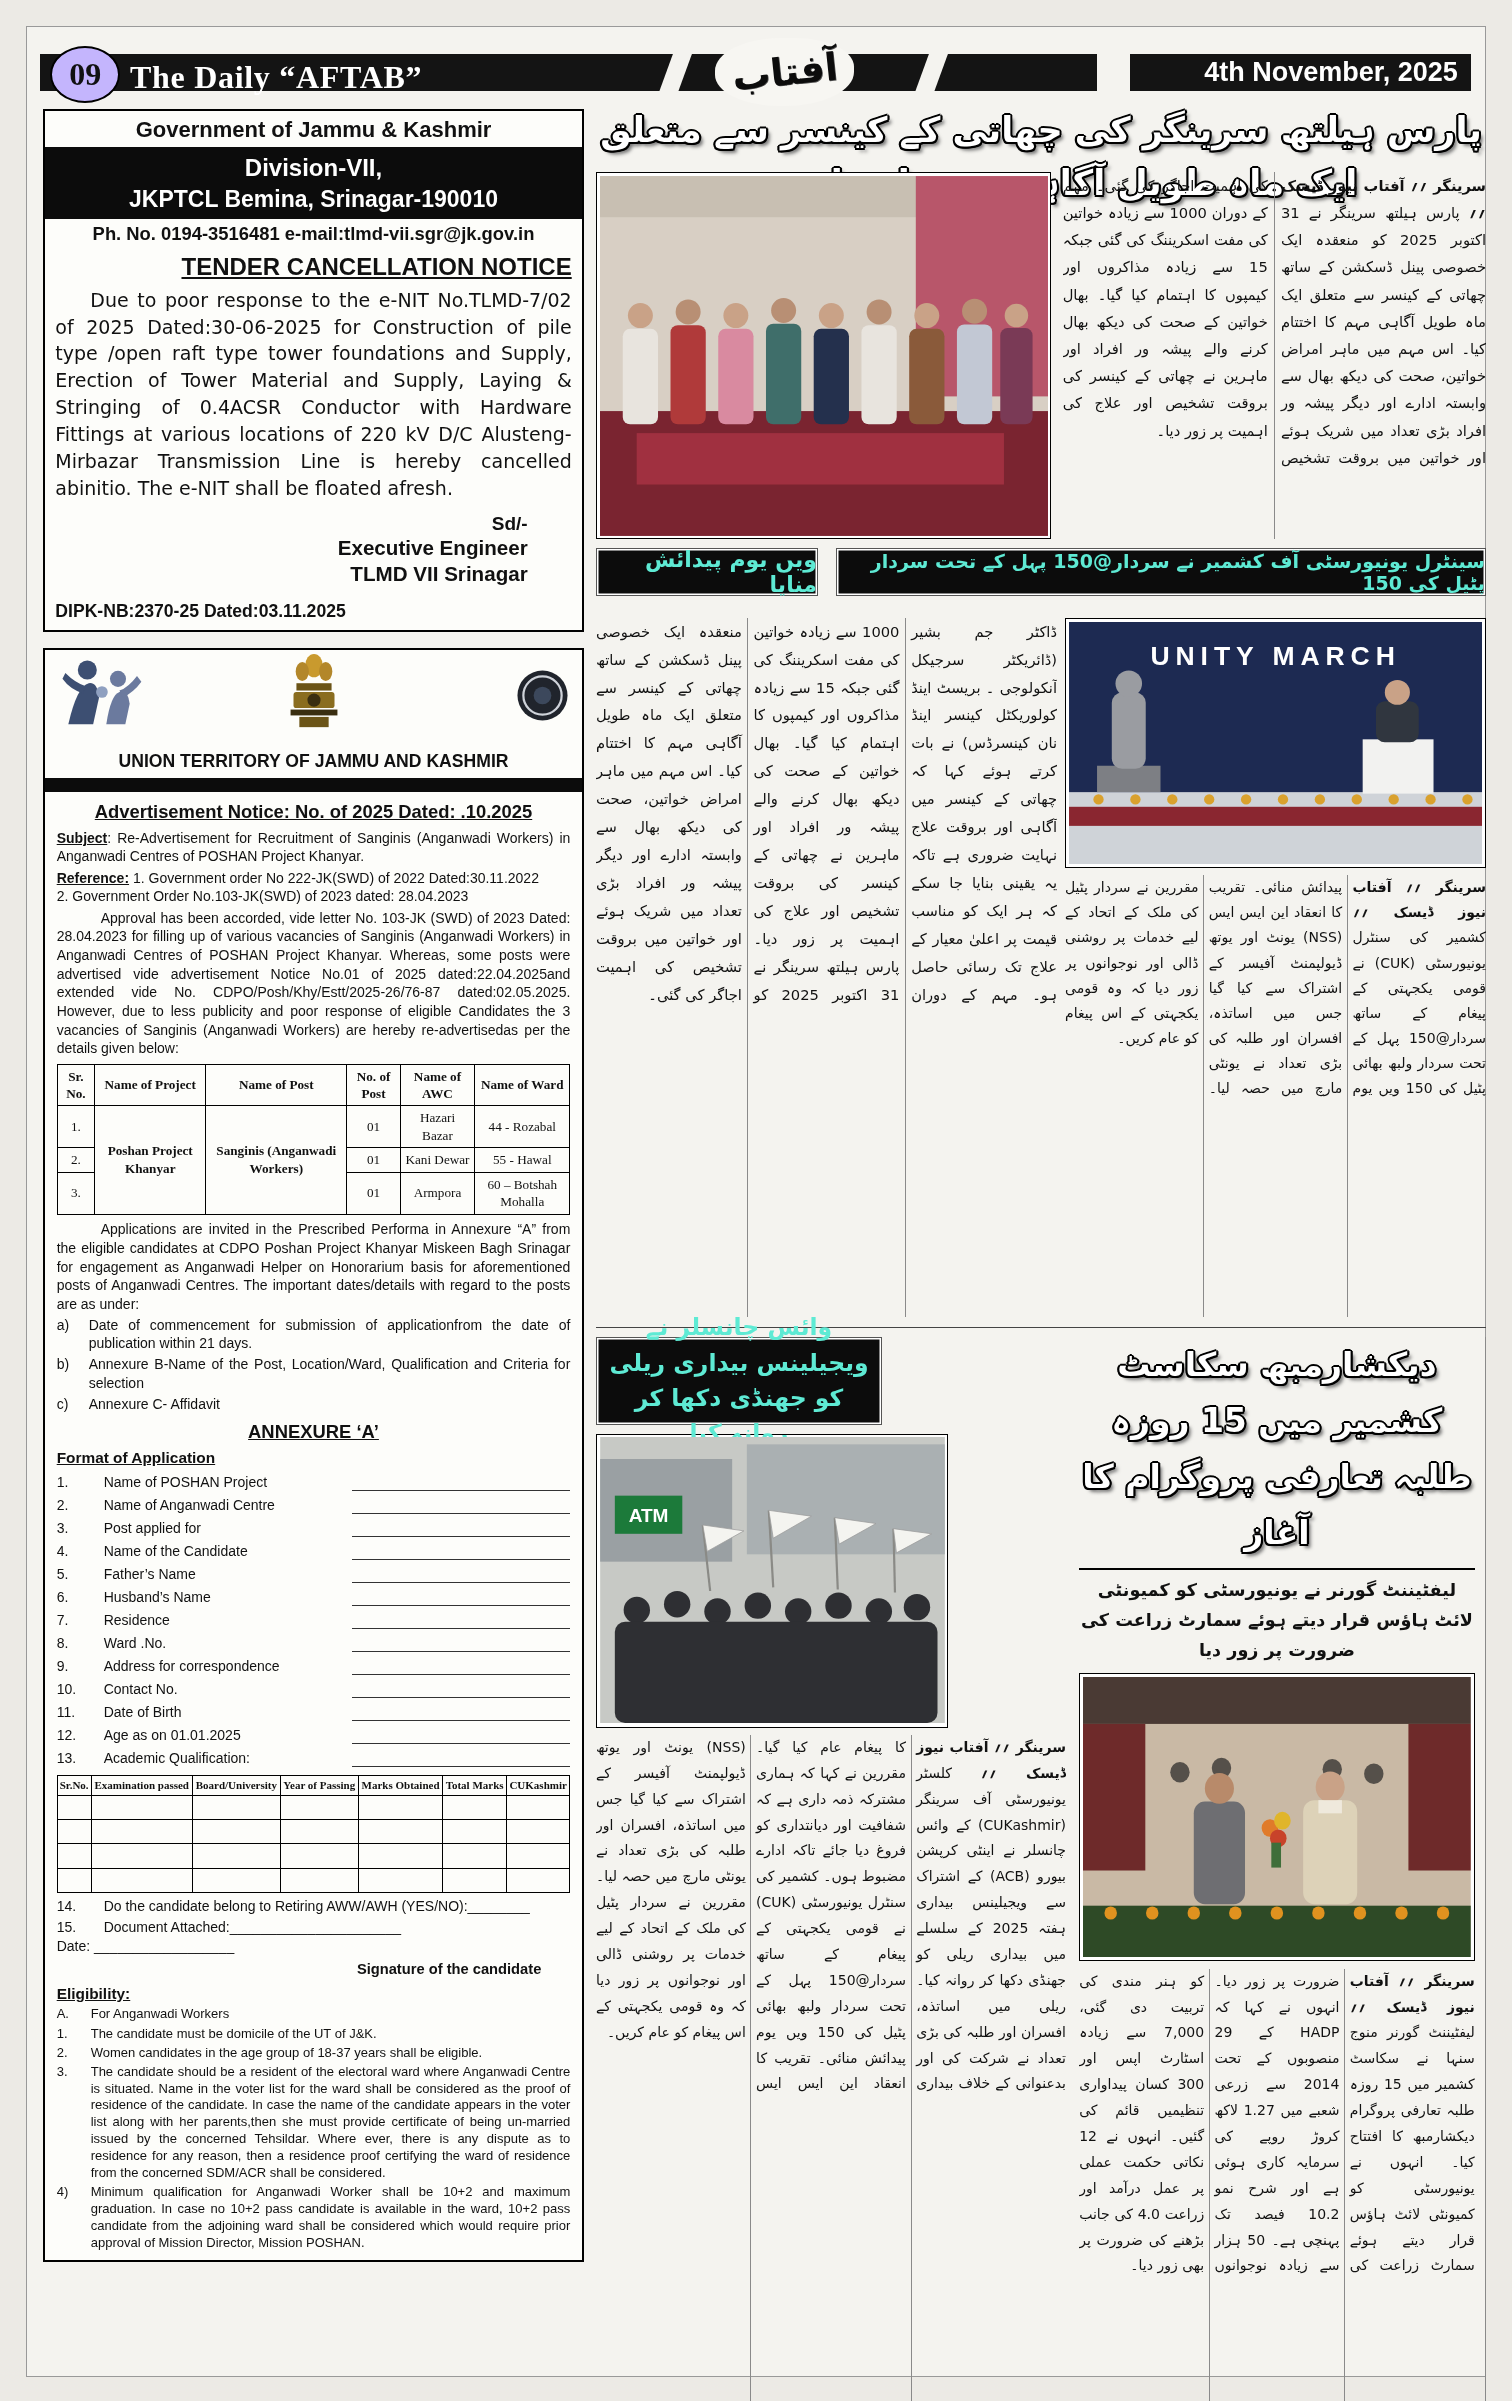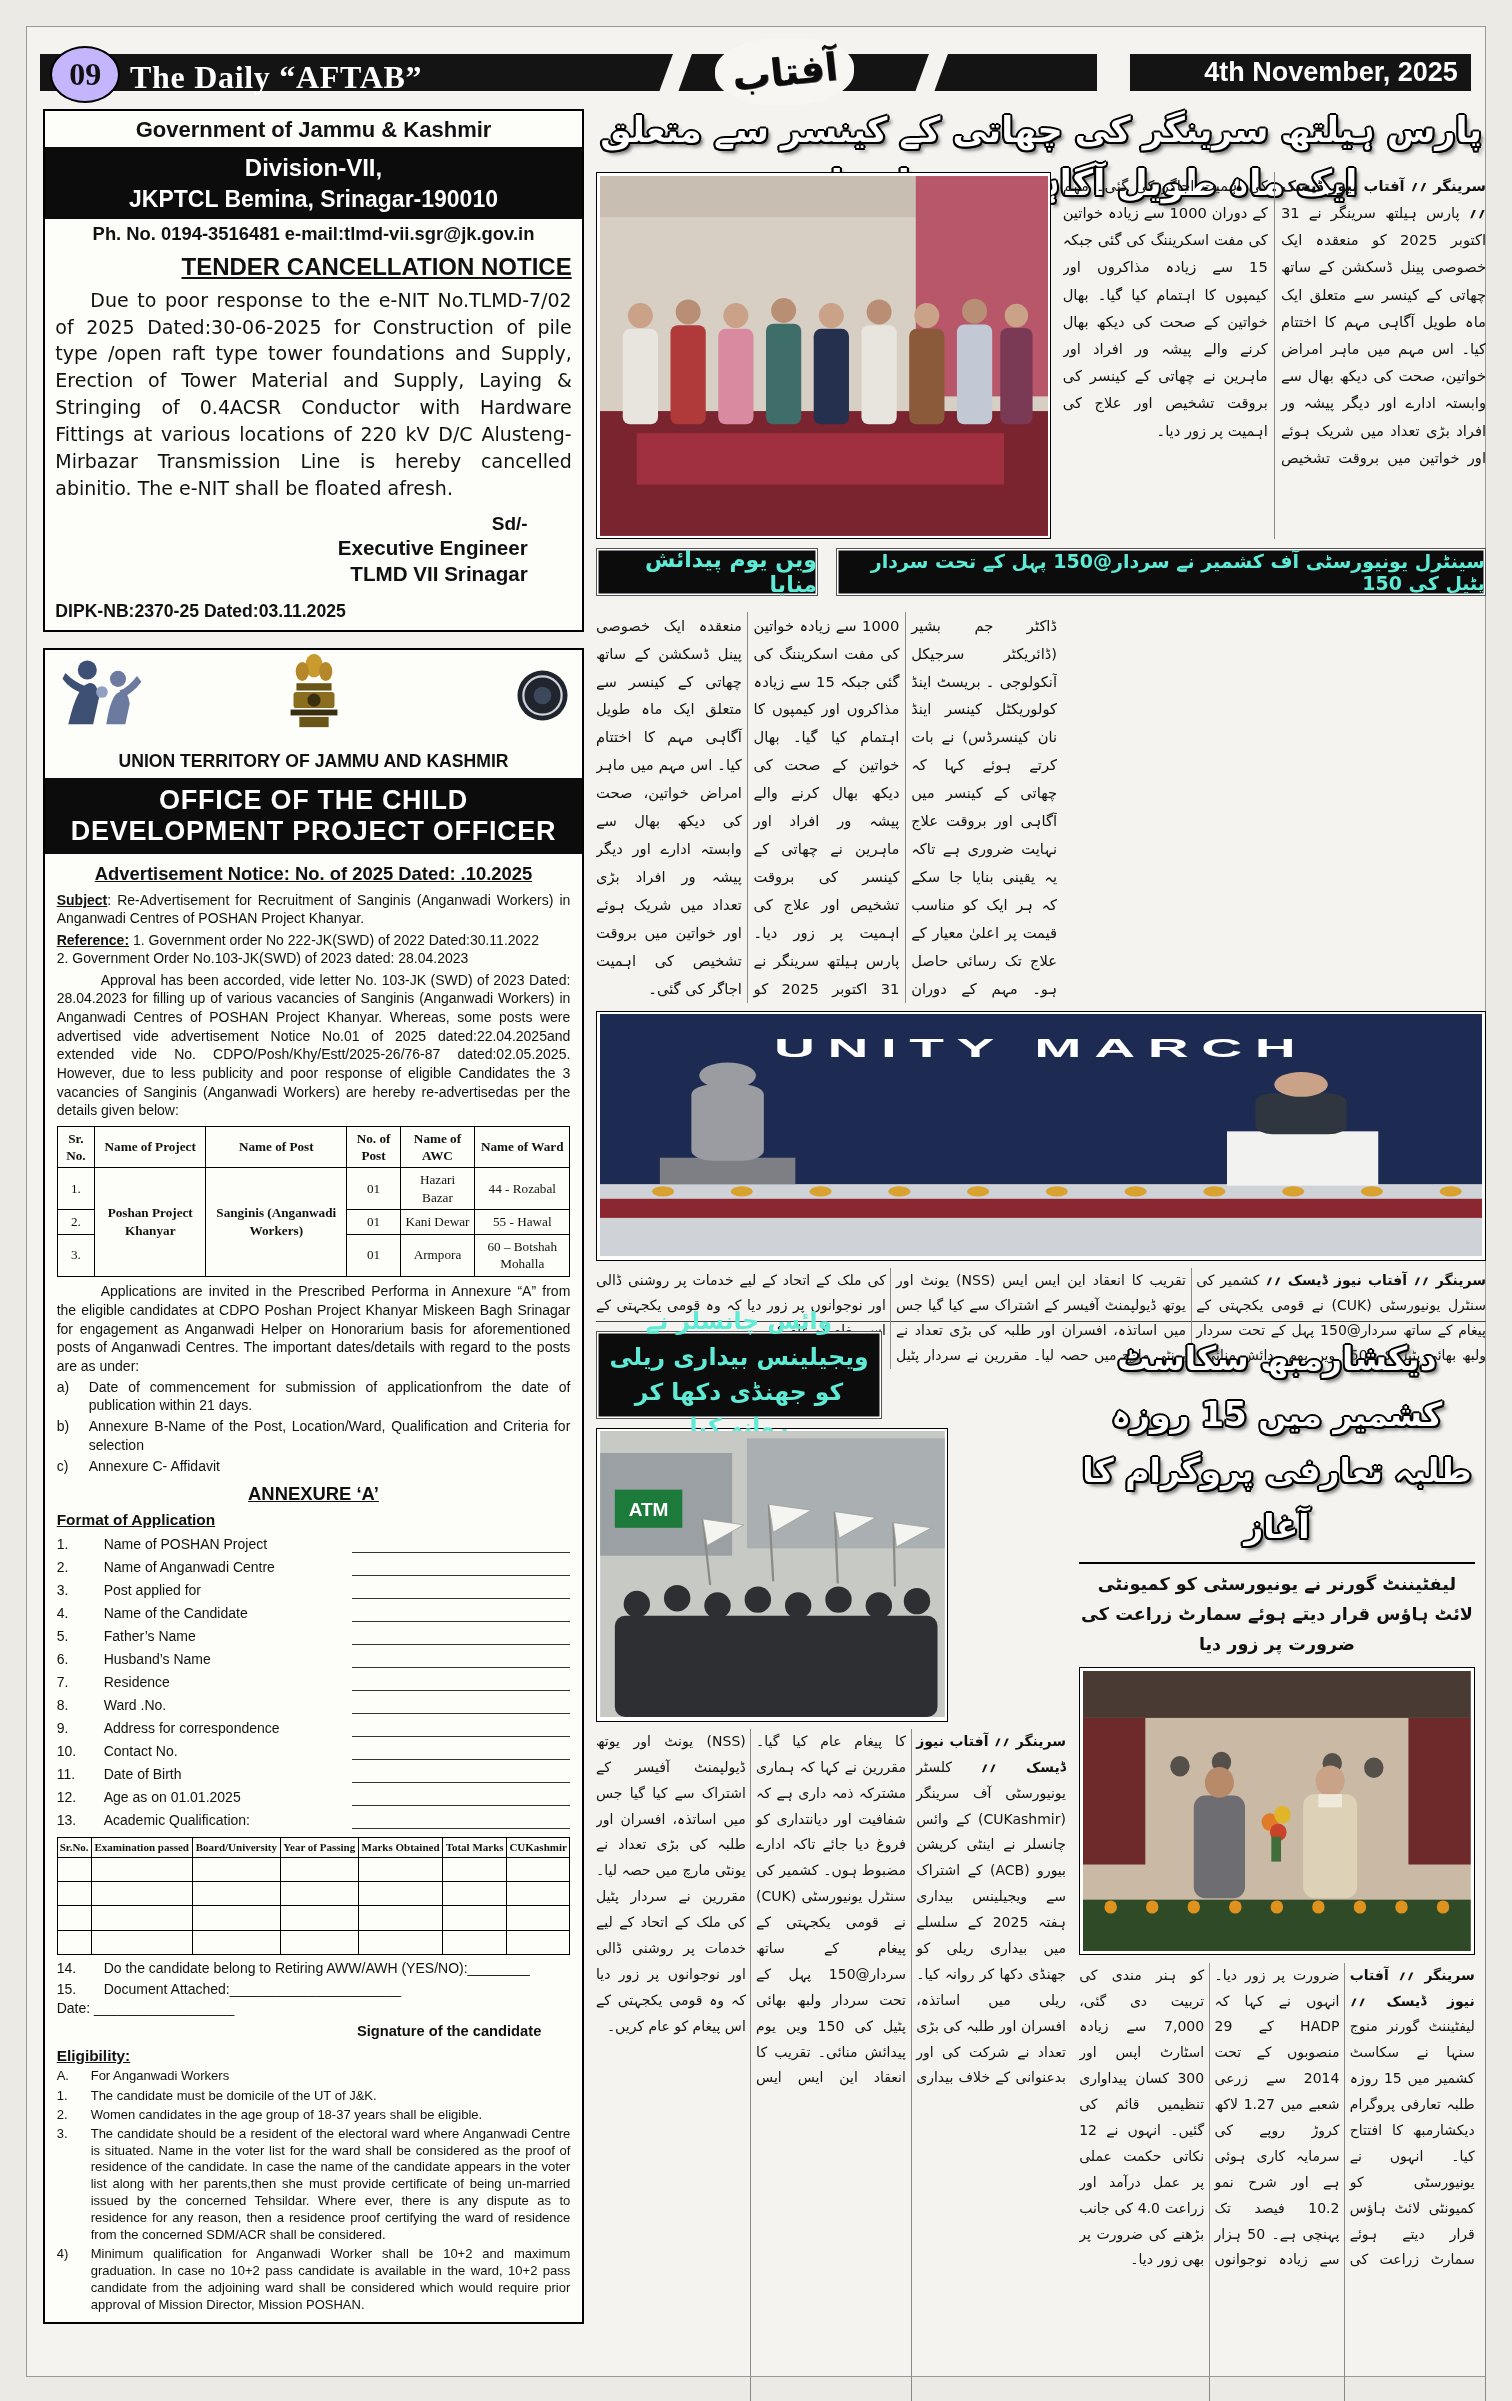--- a/index.html
+++ b/index.html
@@ -71,21 +71,21 @@
   .outline-head{color:#fff;font-weight:bold;text-shadow:1.5px 1.5px 0 #000,-1.5px -1.5px 0 #000,1.5px -1.5px 0 #000,-1.5px 1.5px 0 #000,0 2.2px 0 #000,2.2px 0 0 #000,0 -2.2px 0 #000,-2.2px 0 0 #000,3.7px 4.4px 3.7px #777;}
   .lead-head{font-size:35px;text-align:center;line-height:1.5;height:62px;}
   .lead-row{display:flex;gap:11.7px;margin-top:5.9px;height:367px;}
   .photo-frame{border:1.5px solid #000;background:#fff;padding:2.9px;box-sizing:border-box;flex:none;}
   .lead-text{flex:1;column-count:2;column-gap:13.2px;column-rule:0.7px solid #8a8a8a;font-size:14.7px;line-height:1.85;text-align:justify;overflow:hidden;}
   .byline{font-weight:bold;}
   .cuk-headrow{display:flex;gap:17.6px;margin-top:8.8px;height:48px;}
   .black-headbox{background:#0c0c0c;color:#5eead4;border:1.5px solid #555;box-shadow:inset 0 0 0 1.5px #fff;display:flex;align-items:center;justify-content:center;font-weight:bold;}
   .cuk-cont{flex:none;width:220px;font-size:22px;}
   .cuk-bar{flex:1;font-size:19px;}
-  .cuk-row{display:flex;gap:8px;margin-top:16px;height:699px;flex-direction:column;}
+  .cuk-row{display:flex;gap:8px;margin-top:22px;height:699px;}
   .mid-cols{flex:none;width:461px;column-count:3;column-gap:11.7px;column-rule:0.7px solid #8a8a8a;font-size:14.7px;line-height:1.9;text-align:justify;overflow:hidden;}
   .cuk-right{flex:1;display:flex;flex-direction:column;gap:7.3px;}
   .cuk-text{flex:1;column-count:3;column-gap:10.3px;column-rule:0.7px solid #8a8a8a;font-size:14px;line-height:1.8;text-align:justify;overflow:hidden;}
   .bottom-band{display:flex;gap:13.2px;margin-top:10.3px;border-top:1.5px solid #444;padding-top:8.8px;}
   .band-left{flex:none;width:470px;}
   .band-right{flex:1;border-right:0.7px solid #8a8a8a;padding-right:10.3px;}
   .vc-headbox{width:286px;height:88px;font-size:23.5px;line-height:1.5;text-align:center;padding:2.9px 7.3px;box-sizing:border-box;}
   .vc-text{column-count:3;column-gap:10.3px;column-rule:0.7px solid #8a8a8a;font-size:14px;line-height:1.85;text-align:justify;height:690px;overflow:hidden;margin-top:7.3px;}
   .sk-head{font-size:33px;text-align:center;line-height:1.7;padding-bottom:4.4px;}
   .sk-rule{border-bottom:2.2px solid #000;margin:2.9px 0 5.9px 0;}
@@ -158,21 +158,20 @@
       <div class="logo-right">
         <svg width="53" height="53" viewBox="0 0 72 72">
           <circle cx="36" cy="36" r="34" fill="#20242c"></circle>
           <circle cx="36" cy="36" r="26" fill="none" stroke="#cfd3da" stroke-width="3"></circle>
           <circle cx="36" cy="36" r="12" fill="#3c485c"></circle>
         </svg>
       </div>
     </div>
     <div class="ut-line">UNION TERRITORY OF JAMMU AND KASHMIR</div>
     <div class="c-black">
-      <div class="l1">OFFICE OF THE CHILD DEVELOPMENT PROJECT OFFICER</div>
     </div>
     <div class="c-body">
       <div class="c-notice">Advertisement Notice: No. of 2025 Dated:    .10.2025</div>
       <div class="c-par"><span class="lbl">Subject</span><span>: Re-Advertisement for Recruitment of Sanginis (Anganwadi Workers) in Anganwadi Centres of POSHAN Project Khanyar.</span></div>
       <div class="c-par"><span class="lbl">Reference:</span><span> 1. Government order No 222-JK(SWD) of 2022 Dated:30.11.2022</span></div>
       <div>2. Government Order No.103-JK(SWD) of 2023 dated: 28.04.2023</div>
       <div class="c-par c-ind">Approval has been accorded, vide letter No. 103-JK (SWD) of 2023 Dated: 28.04.2023 for filling up of various vacancies of Sanginis (Anganwadi Workers) in Anganwadi Centres of POSHAN Project Khanyar. Whereas, some posts were advertised vide advertisement Notice No.01 of 2025 dated:22.04.2025and extended vide No. CDPO/Posh/Khy/Estt/2025-26/76-87 dated:02.05.2025. However, due to less publicity and poor response of eligible Candidates the 3 vacancies of Sanginis (Anganwadi Workers) are hereby re-advertisedas per the details given below:</div>
 
       <table class="vac">
         <tbody>

